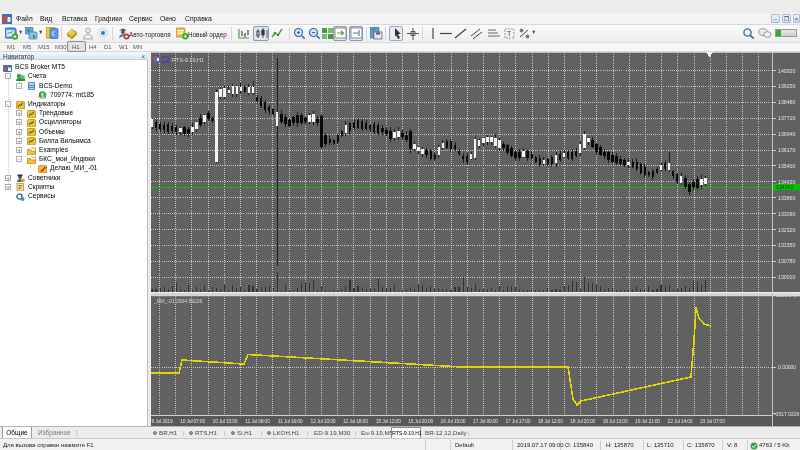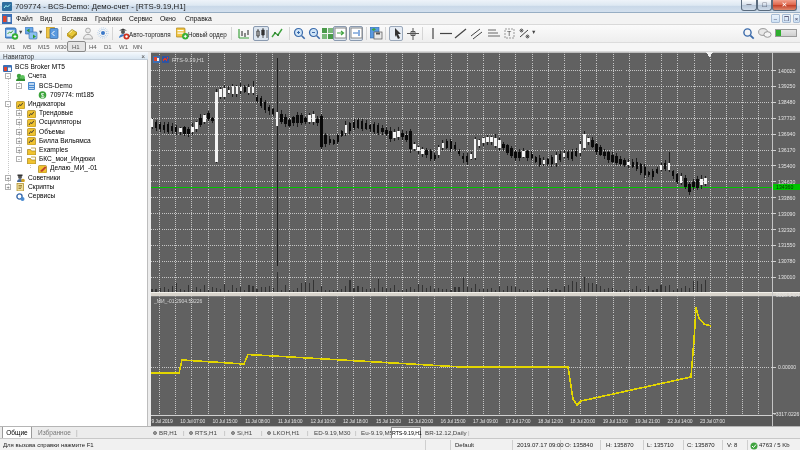--- a/index.html
+++ b/index.html
@@ -36,30 +36,20 @@
 #ctabs span{position:absolute;top:2px;white-space:nowrap}
 #acttab{position:absolute;left:242px;top:0;width:30px;height:12px;background:#fff;border:1px solid #8a8a8a;color:#000;text-align:center;line-height:11px;font-size:5.3px;letter-spacing:-0.1px;white-space:nowrap}
 b.cdot{display:inline-block;width:4px;height:4px;border-radius:50%;background:#9a9a9a;border:1px solid #777;vertical-align:0px;margin-right:2px}
 
 #status{left:0;top:438px;width:800px;height:12px;background:#f1f1f1;border-top:1px solid #c8c8c8;font-size:6px;color:#222}
 #status span{position:absolute;top:2.5px;white-space:nowrap}
 .ssep{position:absolute;top:1px;width:1px;height:10px;background:#cfcfcf}
 svg text{font-family:"Liberation Sans",sans-serif}
 </style></head><body>
 <div id="app">
-<div class="abs" id="title">
-<svg class="abs" style="left:2px;top:2px" width="10" height="9">
-        <rect width="10" height="9" rx="1" fill="#2e6e9e"></rect>
-        <path d="M2 6l2-2.5 1.5 1.5L8 2.5" stroke="#aff" stroke-width="1" fill="none"></path>
-      </svg>
-<span class="txt">709774 - BCS-Demo: Демо-счет - [RTS-9.19,H1]</span>
-<div class="tbtn" style="left:741px;width:16px">─</div>
-<div class="tbtn" style="left:757px;width:15px">□</div>
-<div class="tbtn" id="bclose" style="left:772px;width:25px">✕</div>
-</div>
 <div class="abs" id="menu">
 <svg class="abs" style="left:2px;top:1px" width="10" height="10">
         <rect width="10" height="10" fill="#3b6fb5"></rect>
         <rect x="1" y="2" width="3.5" height="6" fill="#e0442c"></rect>
         <rect x="5.5" y="3" width="3" height="5" fill="#f0f0f0"></rect>
       </svg>
 <span class="m" style="left:16px;text-decoration:underline solid transparent">Файл</span>
 <span class="m" style="left:40px;text-decoration:underline solid transparent">Вид</span>
 <span class="m" style="left:62px;text-decoration:underline solid transparent">Вставка</span>
 <span class="m" style="left:95px;text-decoration:underline solid transparent">Графики</span>

